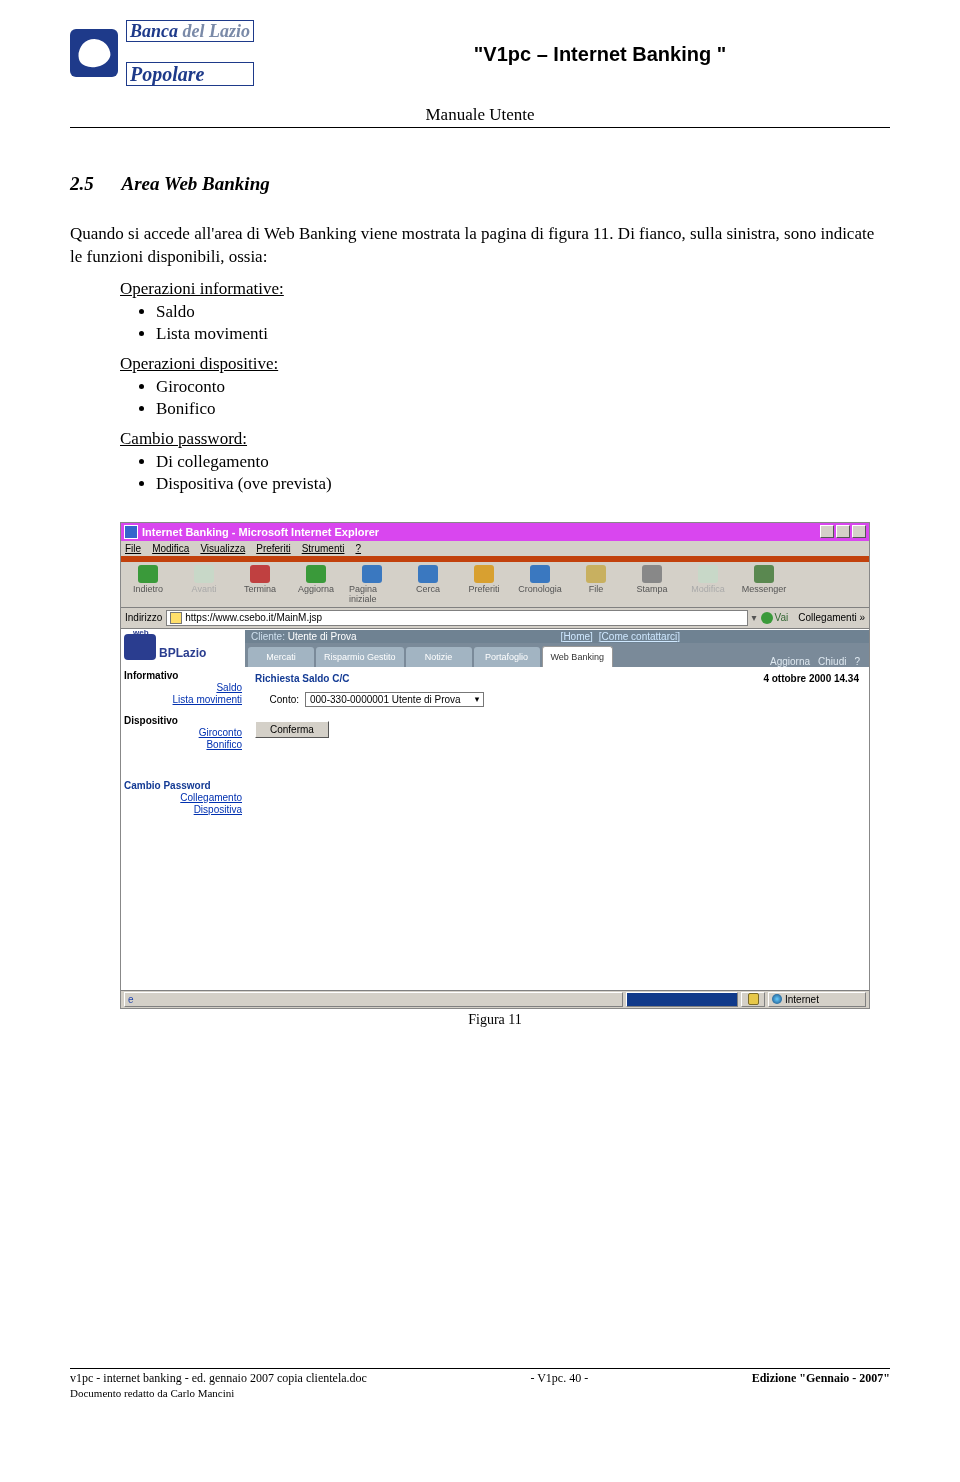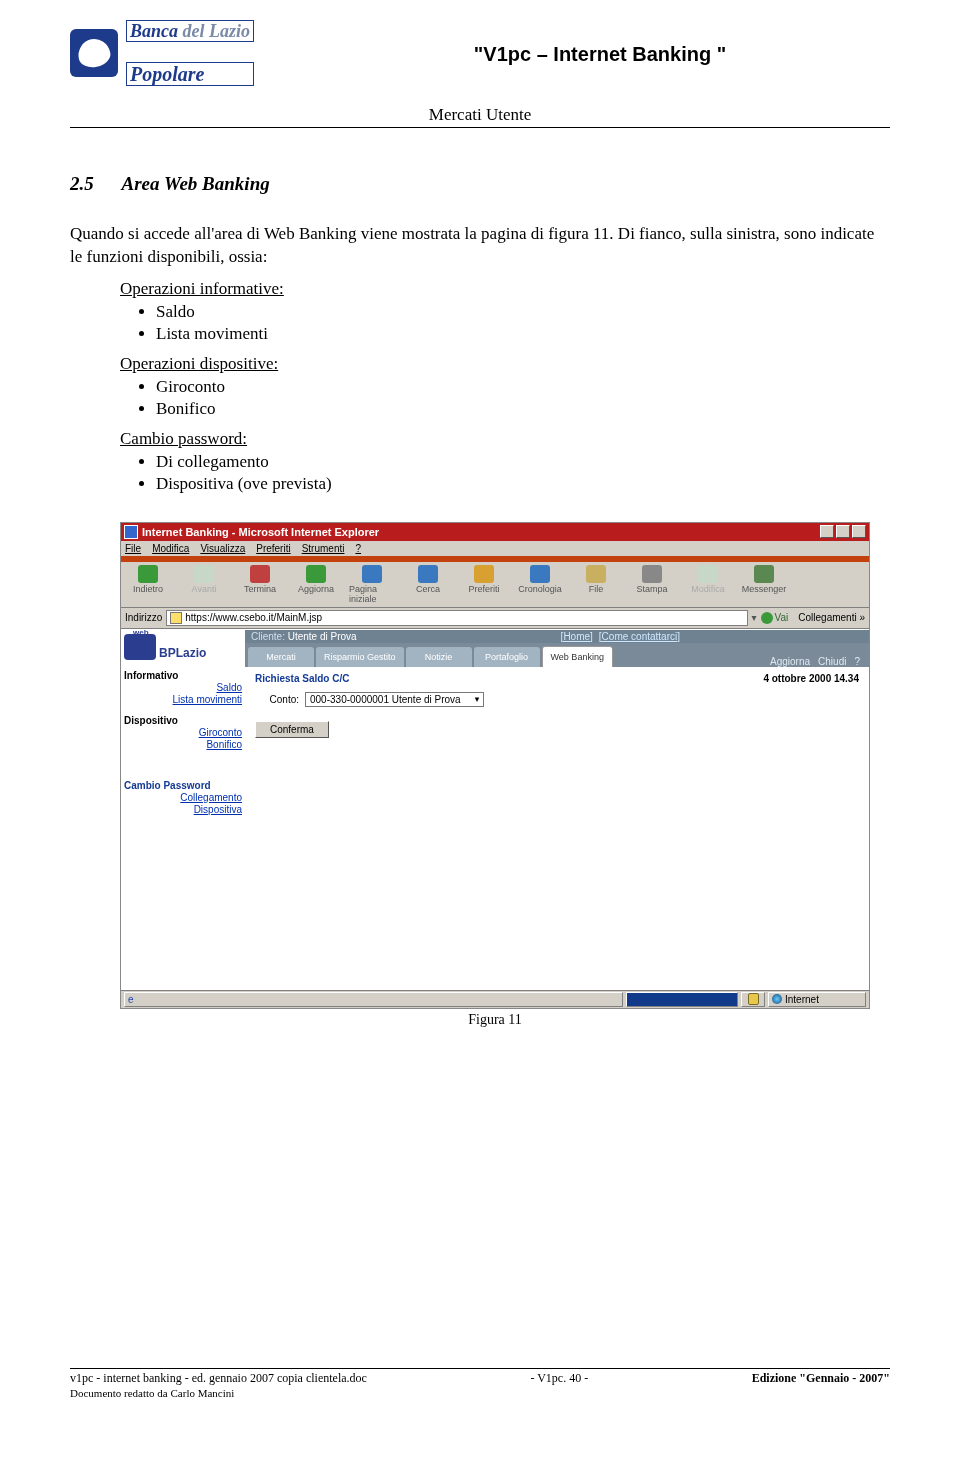--- a/index.html
+++ b/index.html
@@ -119,21 +119,21 @@
     margin:28px 0 0 50px;
     width:750px;
   }
   .ie-outer{
     border:1px solid #888;
     font-family:"Tahoma","MS Sans Serif",Arial,sans-serif;
     font-size:10px;
     background:#d4d0c8;
   }
   .ie-title{
-    background:#b91c1c;
+    background:#d946ef;
     color:#fff;
     display:flex;
     align-items:center;
     padding:2px 3px;
     font-weight:bold;
     font-size:11px;
   }
   .ie-title .ie-ico{
     width:12px;height:12px;background:#36c;border:1px solid #fff;margin-right:4px;
   }
@@ -212,21 +212,21 @@
     <div class="logo">
       <div class="logo-icon"></div>
       <div class="logo-text">
         <div class="l1"><span>Banca</span> <span class="l2part">del Lazio</span></div>
         <div class="l3">Popolare</div>
       </div>
     </div>
     <div class="doc-title">"V1pc – Internet Banking "</div>
   </div>
 
-  <div class="subtitle">Mercati Utente</div>
+  <div class="subtitle">Manuale Utente</div>
   <hr class="thin">
 
   <div class="section-num">
     <span>2.5</span>&nbsp;&nbsp;&nbsp;&nbsp;&nbsp;
     <span>Area Web Banking</span>
   </div>
 
   <div class="body-text">Quando si accede all'area di Web Banking viene mostrata la pagina di figura 11. Di fianco, sulla sinistra, sono indicate le funzioni disponibili, ossia:</div>
 
   <div class="group-label">Operazioni informative:</div>

